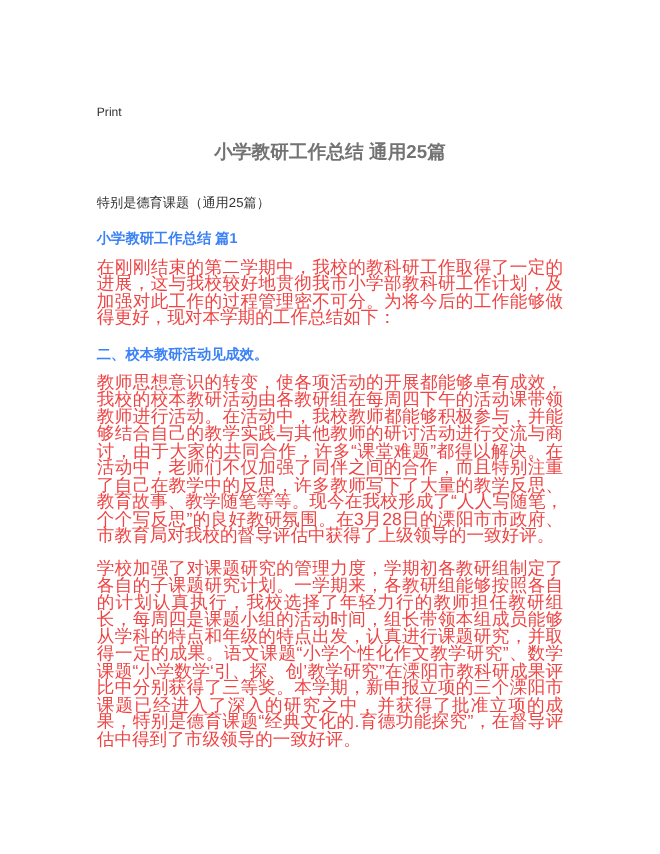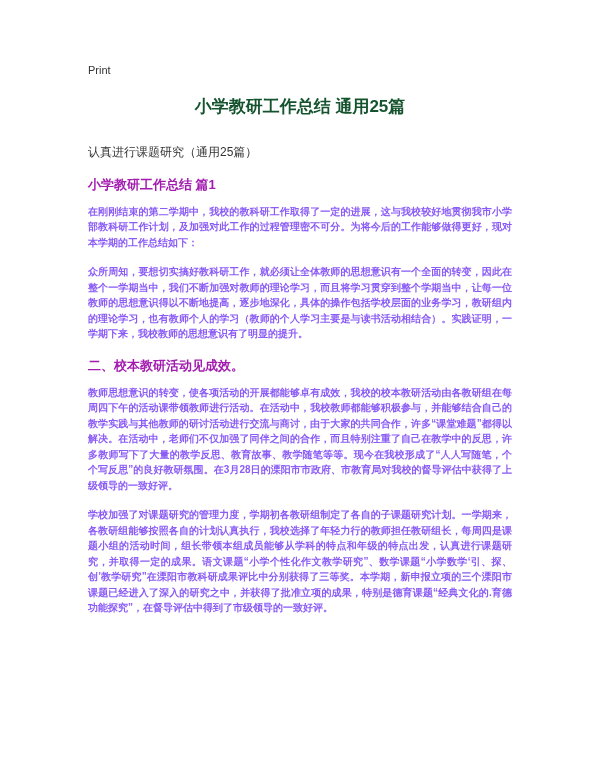--- a/index.html
+++ b/index.html
@@ -9,76 +9,74 @@
   }
   body {
     width: 600px;
     font-family: "Liberation Sans", "DejaVu Sans", sans-serif;
     color: #333333;
   }
   .page {
     box-sizing: border-box;
     width: 600px;
     min-height: 776px;
-    padding: 60px 88px 36px 88px;
+    padding: 92px 88px 36px 88px;
     background: #ffffff;
     overflow: hidden;
   }
   .print-link {
     font-size: 11px;
     color: #333333;
     margin: 0 0 20px 0;
     cursor: pointer;
     display: inline-block;
   }
   .doc-title {
     font-size: 17px;
     font-weight: bold;
-    color: #14532d;
+    color: #737373;
     text-align: center;
     margin: 0 0 26px 0;
     line-height: 1.3;
   }
   .doc-subtitle {
     font-size: 12px;
     color: #333333;
     margin: 0 0 16px 0;
     line-height: 1.4;
   }
   .section-heading {
     font-size: 13px;
     font-weight: bold;
-    color: #a21caf;
+    color: #3b82f6;
     margin: 16px 0 10px 0;
     line-height: 1.3;
   }
   .body-text {
-    font-size: 10px;
-    color: #8b5cf6;
+    font-size: 16px;
+    color: #ef4444;
     line-height: 15.5px;
     margin: 0 0 14px 0;
     text-align: justify;
     word-break: break-all;
-    font-weight: bold;
   }
 </style>
 </head>
 <body>
 
 <div class="page">
 
   <span class="print-link">Print</span>
 
   <h1 class="doc-title">小学教研工作总结 通用25篇</h1>
 
-  <p class="doc-subtitle">认真进行课题研究（通用25篇）</p>
+  <p class="doc-subtitle">特别是德育课题（通用25篇）</p>
 
   <h2 class="section-heading">小学教研工作总结 篇1</h2>
   <p class="body-text">在刚刚结束的第二学期中，我校的教科研工作取得了一定的进展，这与我校较好地贯彻我市小学部教科研工作计划，及加强对此工作的过程管理密不可分。为将今后的工作能够做得更好，现对本学期的工作总结如下：</p>
 
-  <p class="body-text">众所周知，要想切实搞好教科研工作，就必须让全体教师的思想意识有一个全面的转变，因此在整个一学期当中，我们不断加强对教师的理论学习，而且将学习贯穿到整个学期当中，让每一位教师的思想意识得以不断地提高，逐步地深化，具体的操作包括学校层面的业务学习，教研组内的理论学习，也有教师个人的学习（教师的个人学习主要是与读书活动相结合）。实践证明，一学期下来，我校教师的思想意识有了明显的提升。</p>
 
   <h2 class="section-heading">二、校本教研活动见成效。</h2>
   <p class="body-text">教师思想意识的转变，使各项活动的开展都能够卓有成效，我校的校本教研活动由各教研组在每周四下午的活动课带领教师进行活动。在活动中，我校教师都能够积极参与，并能够结合自己的教学实践与其他教师的研讨活动进行交流与商讨，由于大家的共同合作，许多“课堂难题”都得以解决。在活动中，老师们不仅加强了同伴之间的合作，而且特别注重了自己在教学中的反思，许多教师写下了大量的教学反思、教育故事、教学随笔等等。现今在我校形成了“人人写随笔，个个写反思”的良好教研氛围。在3月28日的溧阳市市政府、市教育局对我校的督导评估中获得了上级领导的一致好评。</p>
 
   <p class="body-text">学校加强了对课题研究的管理力度，学期初各教研组制定了各自的子课题研究计划。一学期来，各教研组能够按照各自的计划认真执行，我校选择了年轻力行的教师担任教研组长，每周四是课题小组的活动时间，组长带领本组成员能够从学科的特点和年级的特点出发，认真进行课题研究，并取得一定的成果。语文课题“小学个性化作文教学研究”、数学课题“小学数学‘引、探、创’教学研究”在溧阳市教科研成果评比中分别获得了三等奖。本学期，新申报立项的三个溧阳市课题已经进入了深入的研究之中，并获得了批准立项的成果，特别是德育课题“经典文化的.育德功能探究”，在督导评估中得到了市级领导的一致好评。</p>
 
 </div>
 
 </body></html>

